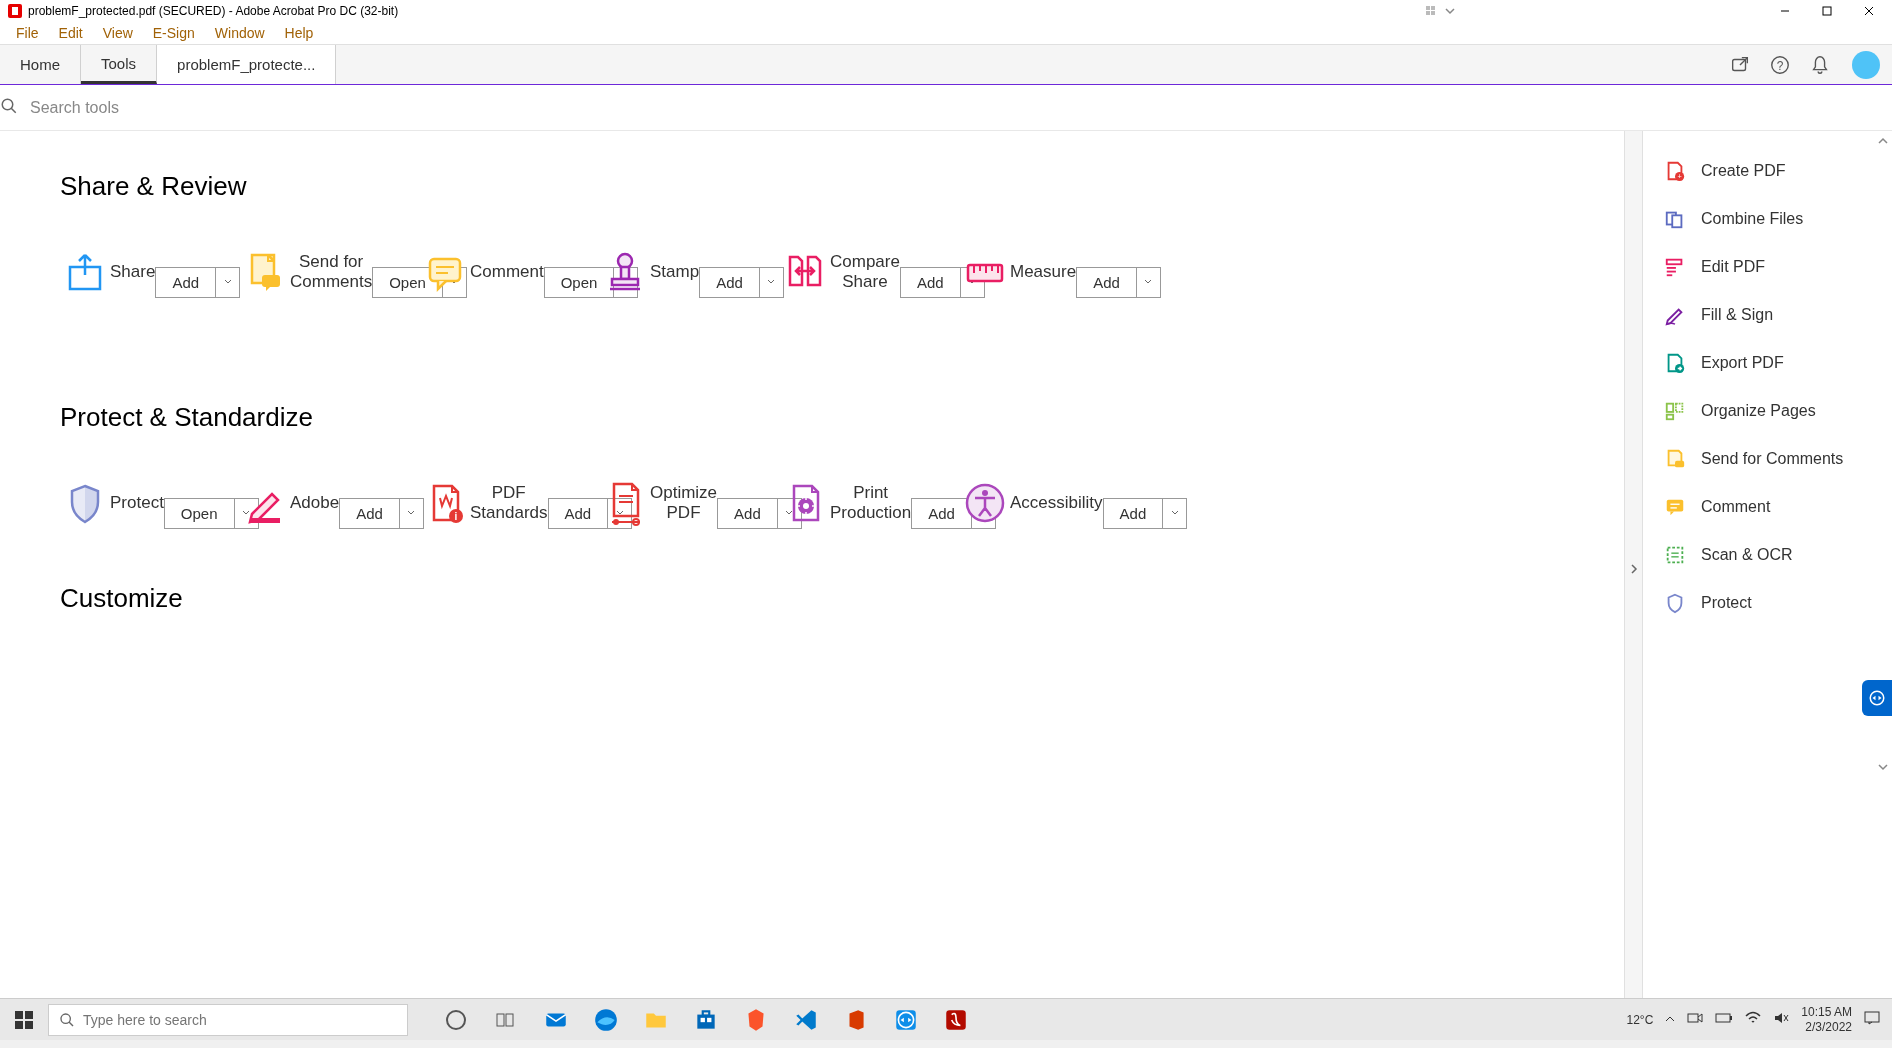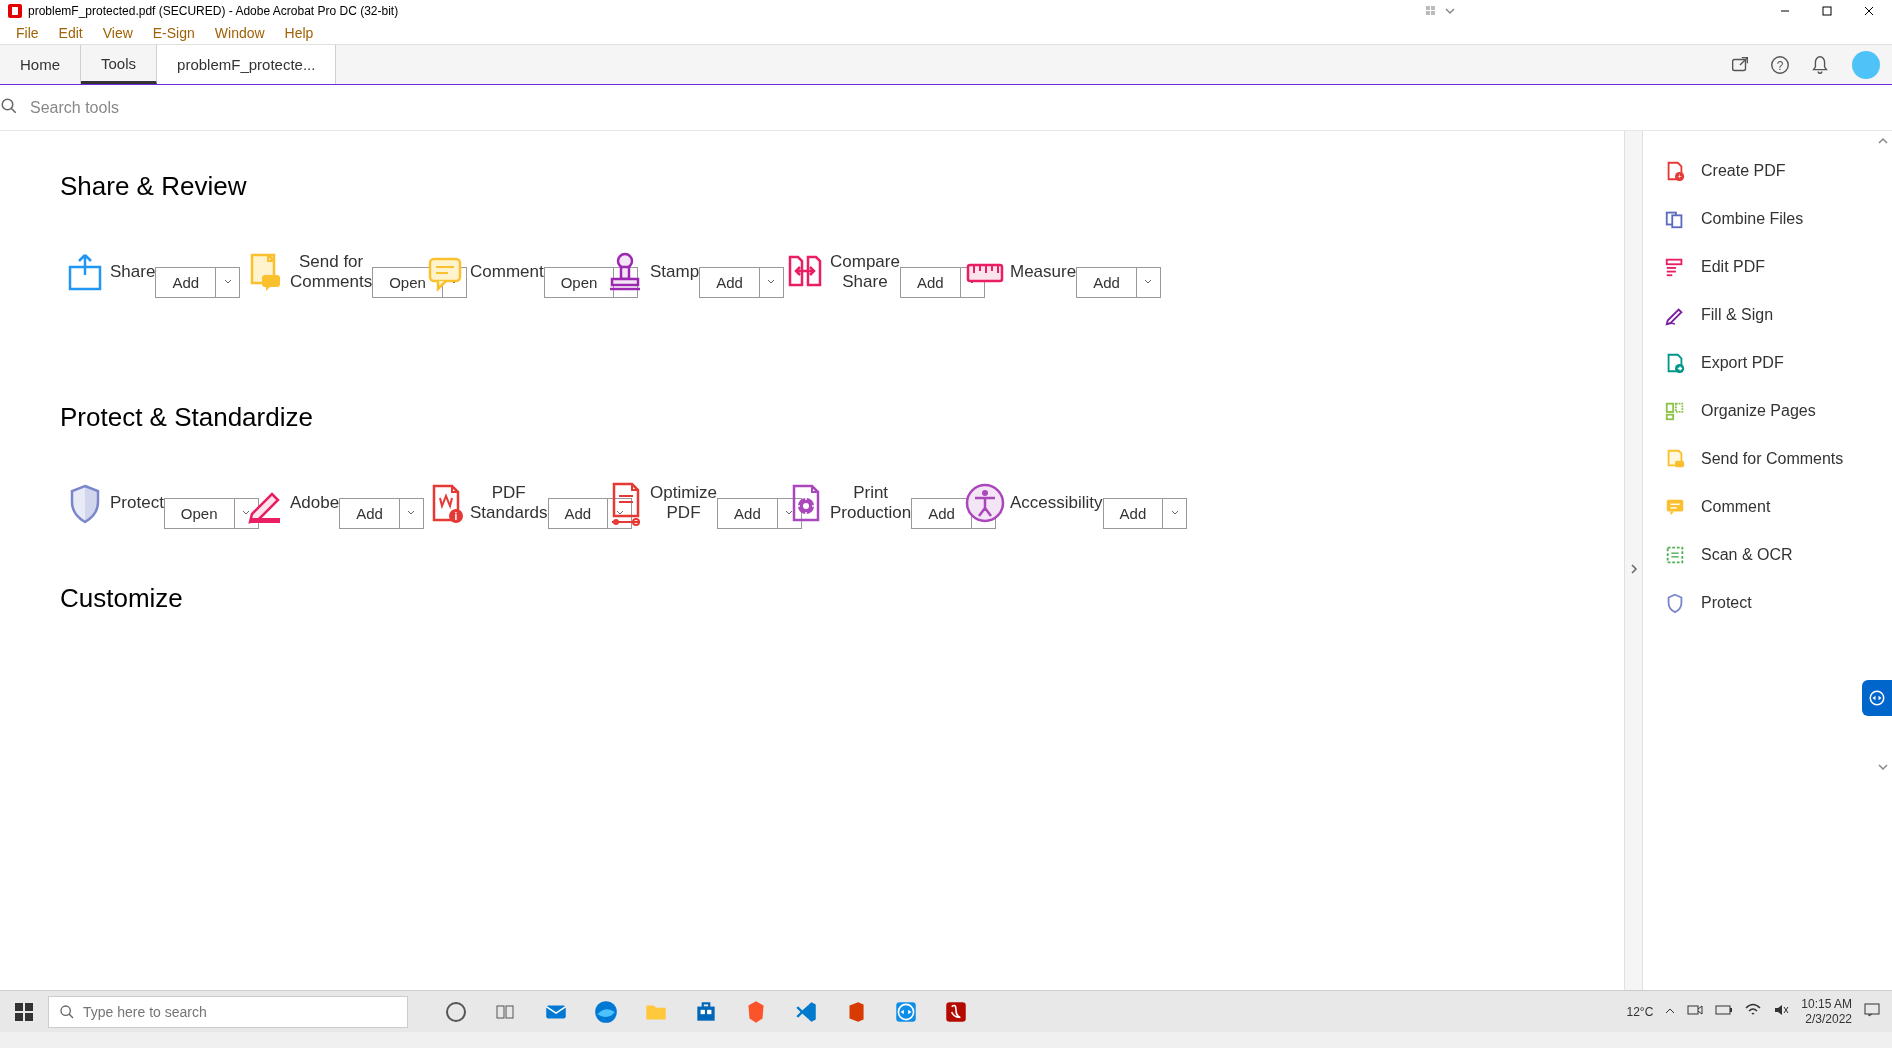--- a/index.html
+++ b/index.html
@@ -51,21 +51,21 @@
 .tool-btn { padding: 6px 16px; border: 1px solid #999; background: #fff; font-size: 15px; color: #333; cursor: pointer; }
 .tool-btn-drop { width: 24px; border: 1px solid #999; border-left: none; background: #fff; cursor: pointer; display: flex; align-items: center; justify-content: center; }
 
 
 .collapse-btn { width: 18px; background: #f5f5f5; display: flex; align-items: center; justify-content: center; cursor: pointer; border-left: 1px solid #e0e0e0; }
 .right-panel { width: 250px; background: #fff; border-left: 1px solid #e0e0e0; padding: 16px 0; }
 .rp-item { display: flex; align-items: center; padding: 12px 20px; cursor: pointer; font-size: 16px; color: #333; gap: 14px; }
 .rp-icon { width: 24px; height: 24px; display: flex; align-items: center; justify-content: center; }
 
 
-.taskbar { position: absolute; bottom: 16px; left: 0; right: 0; height: 42px; background: #e8e8e8; display: flex; align-items: center; border-top: 1px solid #ccc; }
+.taskbar { position: absolute; bottom: 8px; left: 0; right: 0; height: 42px; background: #e8e8e8; display: flex; align-items: center; border-top: 1px solid #ccc; }
 .taskbar .start { width: 48px; height: 100%; display: flex; align-items: center; justify-content: center; cursor: pointer; }
 .taskbar .search-box { flex: 0 0 360px; height: 32px; background: #fff; border: 1px solid #ccc; display: flex; align-items: center; padding: 0 10px; margin-right: 10px; }
 .taskbar .search-box input { border: none; outline: none; flex: 1; font-size: 14px; margin-left: 8px; }
 .taskbar .tb-apps { display: flex; gap: 6px; margin-left: 16px; }
 .taskbar .tb-app { width: 44px; height: 42px; display: flex; align-items: center; justify-content: center; cursor: pointer; }
 .taskbar .tb-spacer { flex: 1; }
 .taskbar .sys-tray { display: flex; align-items: center; gap: 12px; padding: 0 12px; font-size: 12px; color: #333; }
 .taskbar .datetime { text-align: right; line-height: 1.2; font-size: 12px; }
 
 

